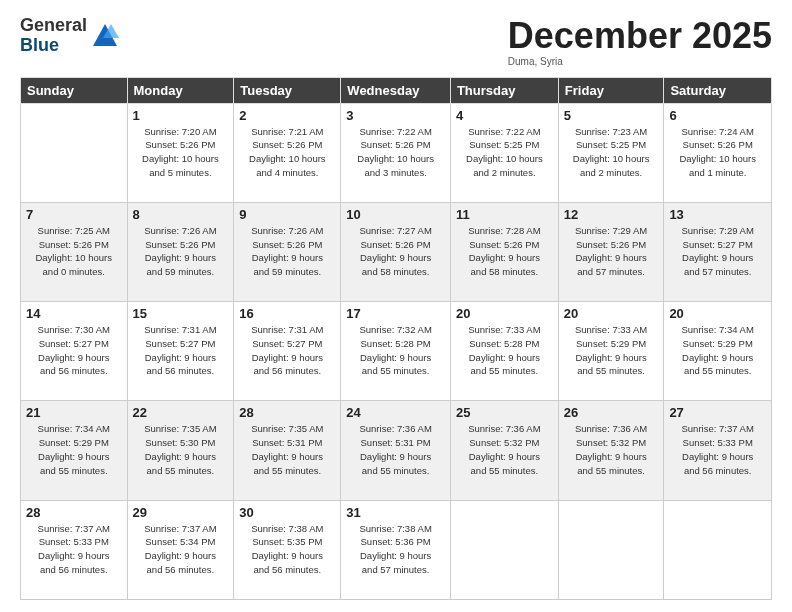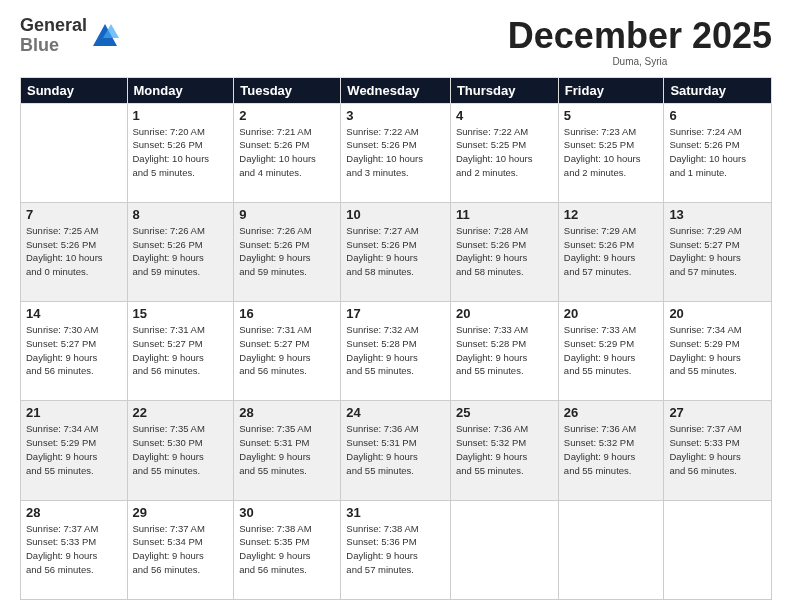--- a/index.html
+++ b/index.html
@@ -29,47 +29,47 @@
       align-items: center;
     }
     .logo-text {
       display: flex;
       flex-direction: column;
       font-size: 18px;
       font-weight: bold;
       line-height: 1.1;
     }
     .logo-general { color: #333; }
-    .logo-blue { color: #737373; }
+    .logo-blue { color: #0c4a6e; }
     .logo-icon {
       width: 28px;
       height: 28px;
       margin-left: 4px;
     }
     .title-block {
-      text-align: center;
+      text-align: left;
       margin-left: 7px;
     }
     .month-title {
       font-size: 36px;
       font-weight: bold;
       color: #222;
       line-height: 1.1;
     }
     .location {
       font-size: 10px;
       color: #555;
     }
     .calendar {
       width: 100%;
       border-collapse: collapse;
       flex: 1;
     }
     .calendar th {
-      background: #0f172a;
+      background: #404040;
       color: #fff;
       font-size: 13px;
       font-weight: bold;
       padding: 5px 6px;
       text-align: left;
       border: 1px solid #ddd;
     }
     .calendar td {
       border: 1px solid #ccc;
       vertical-align: top;
@@ -84,20 +84,21 @@
     .day-number {
       font-size: 13px;
       font-weight: bold;
       color: #222;
       margin-bottom: 2px;
     }
     .day-detail {
       font-size: 9.5px;
       color: #333;
       line-height: 1.45;
+      text-align: center;
     }
     .row-shaded td {
       background: #f0f0f0;
     }
   </style>
 </head>
 <body>
 
 <div class="page">
   <div class="header">

